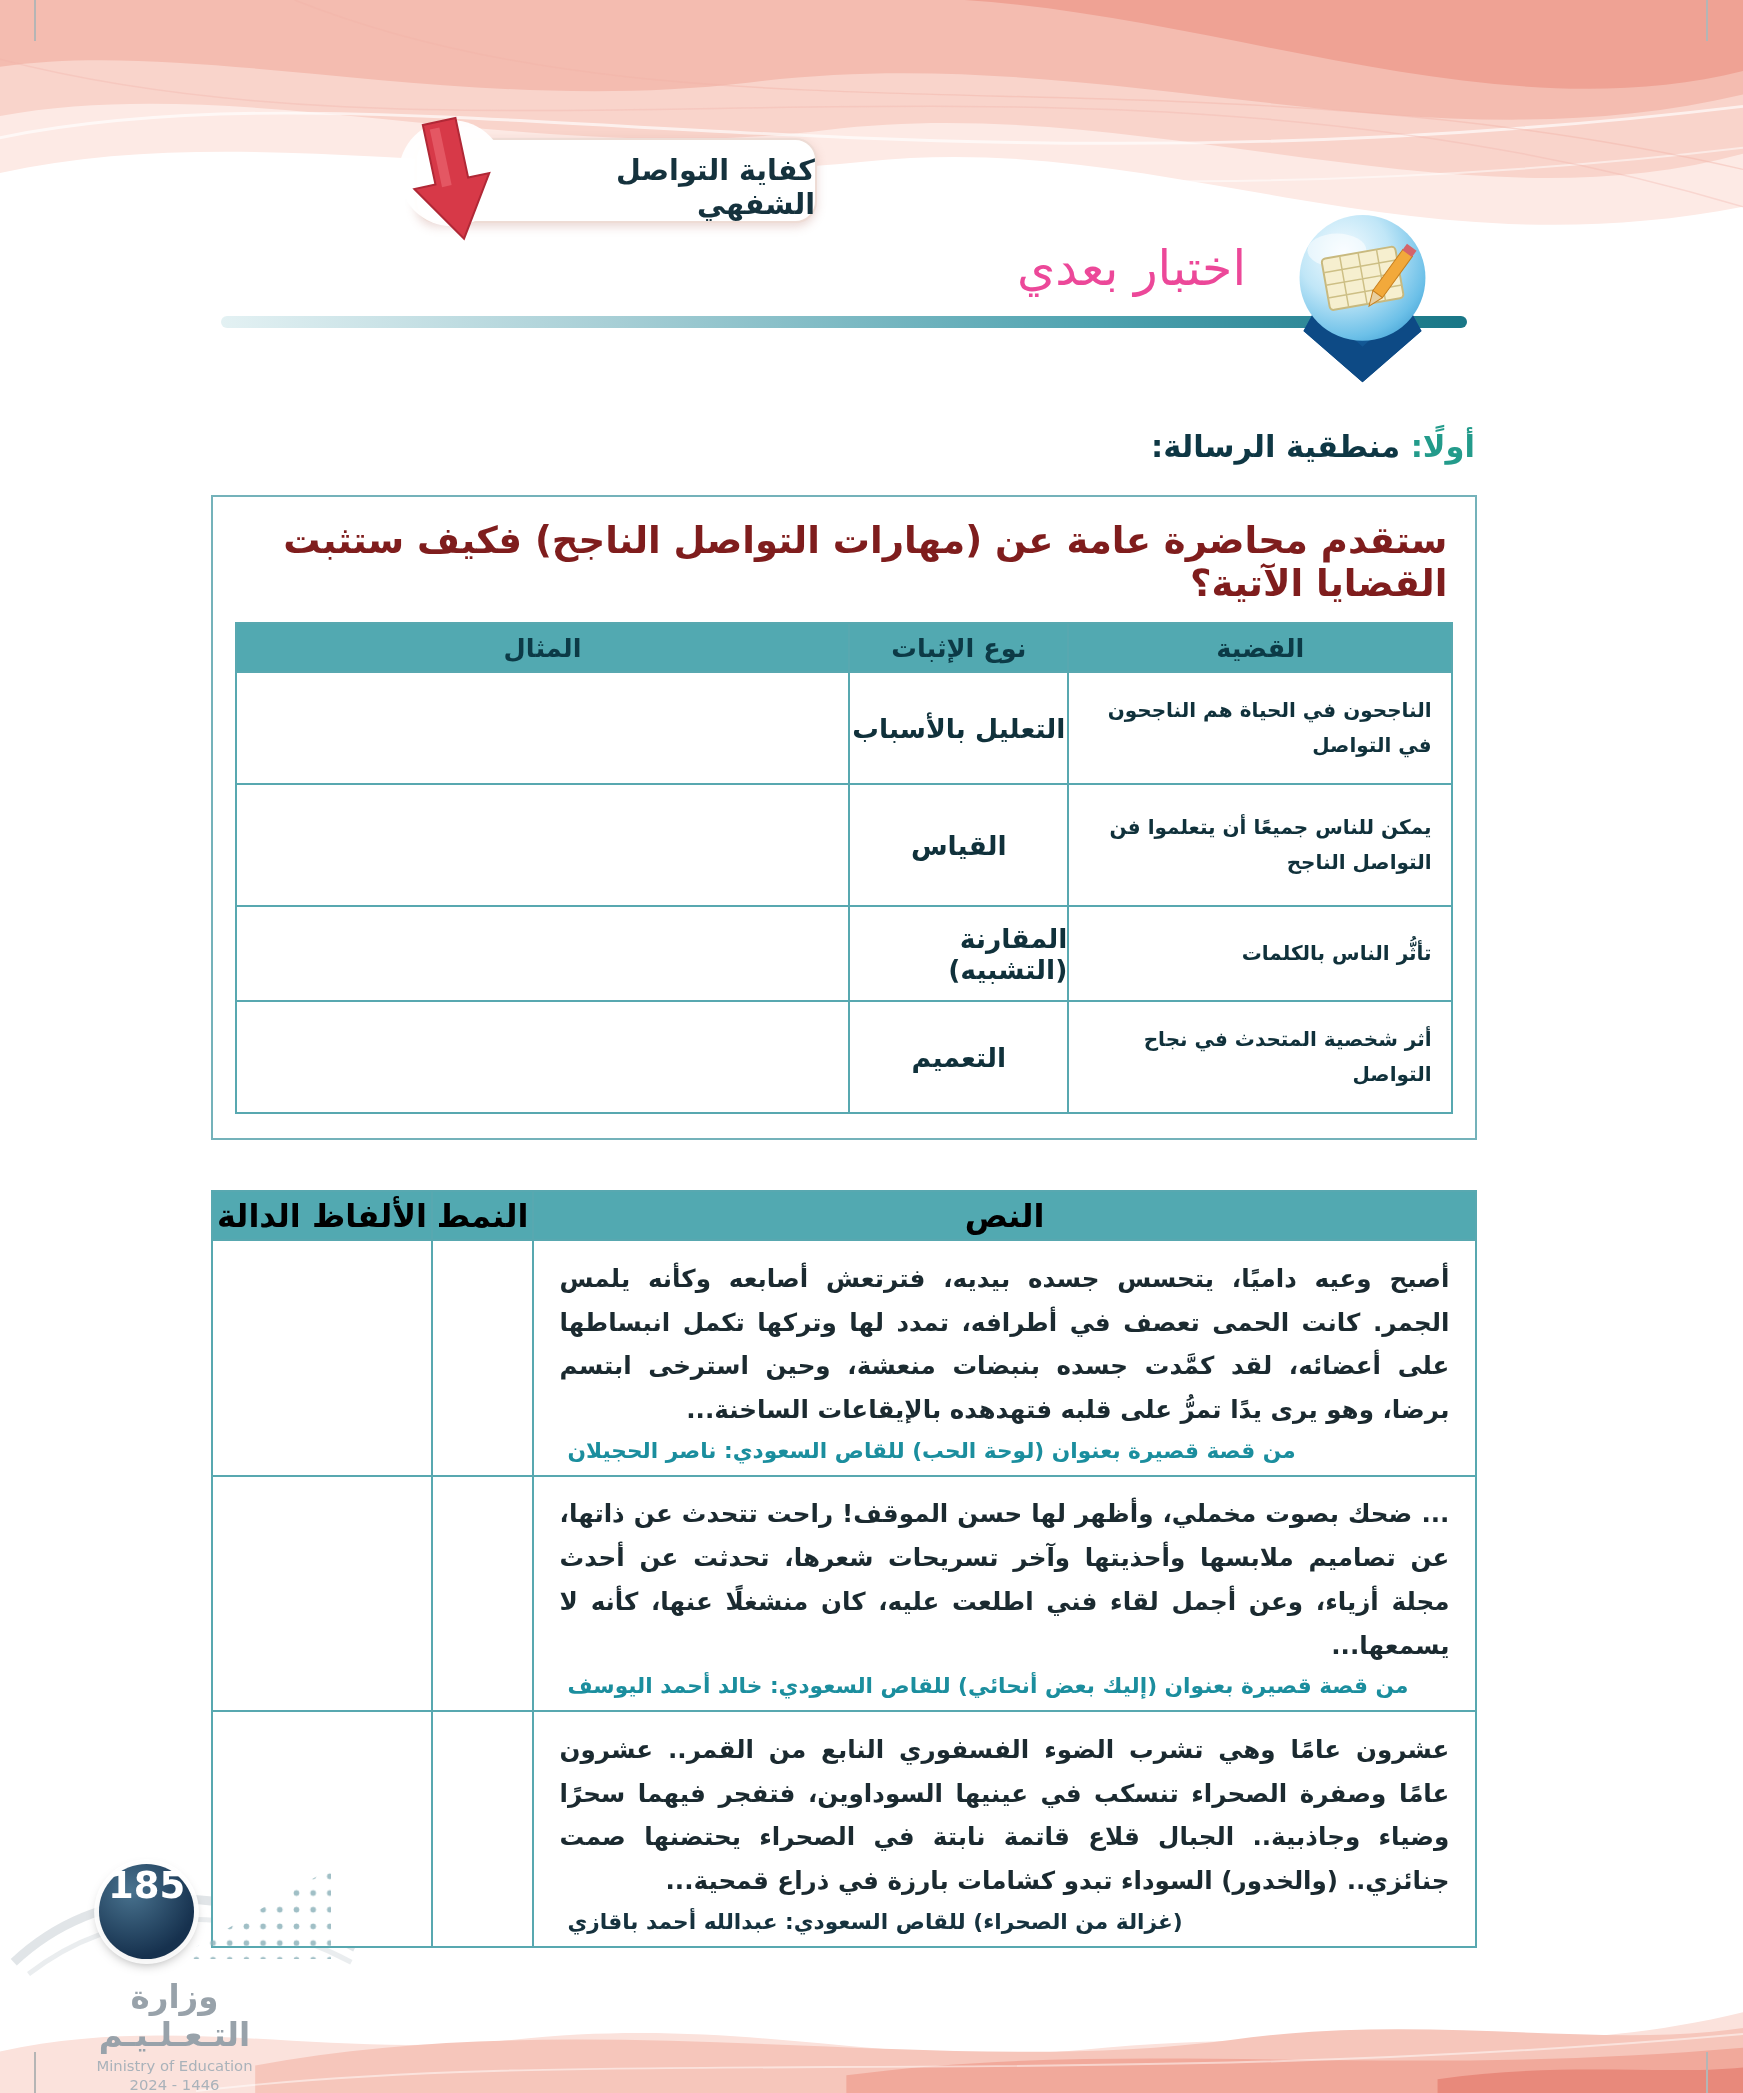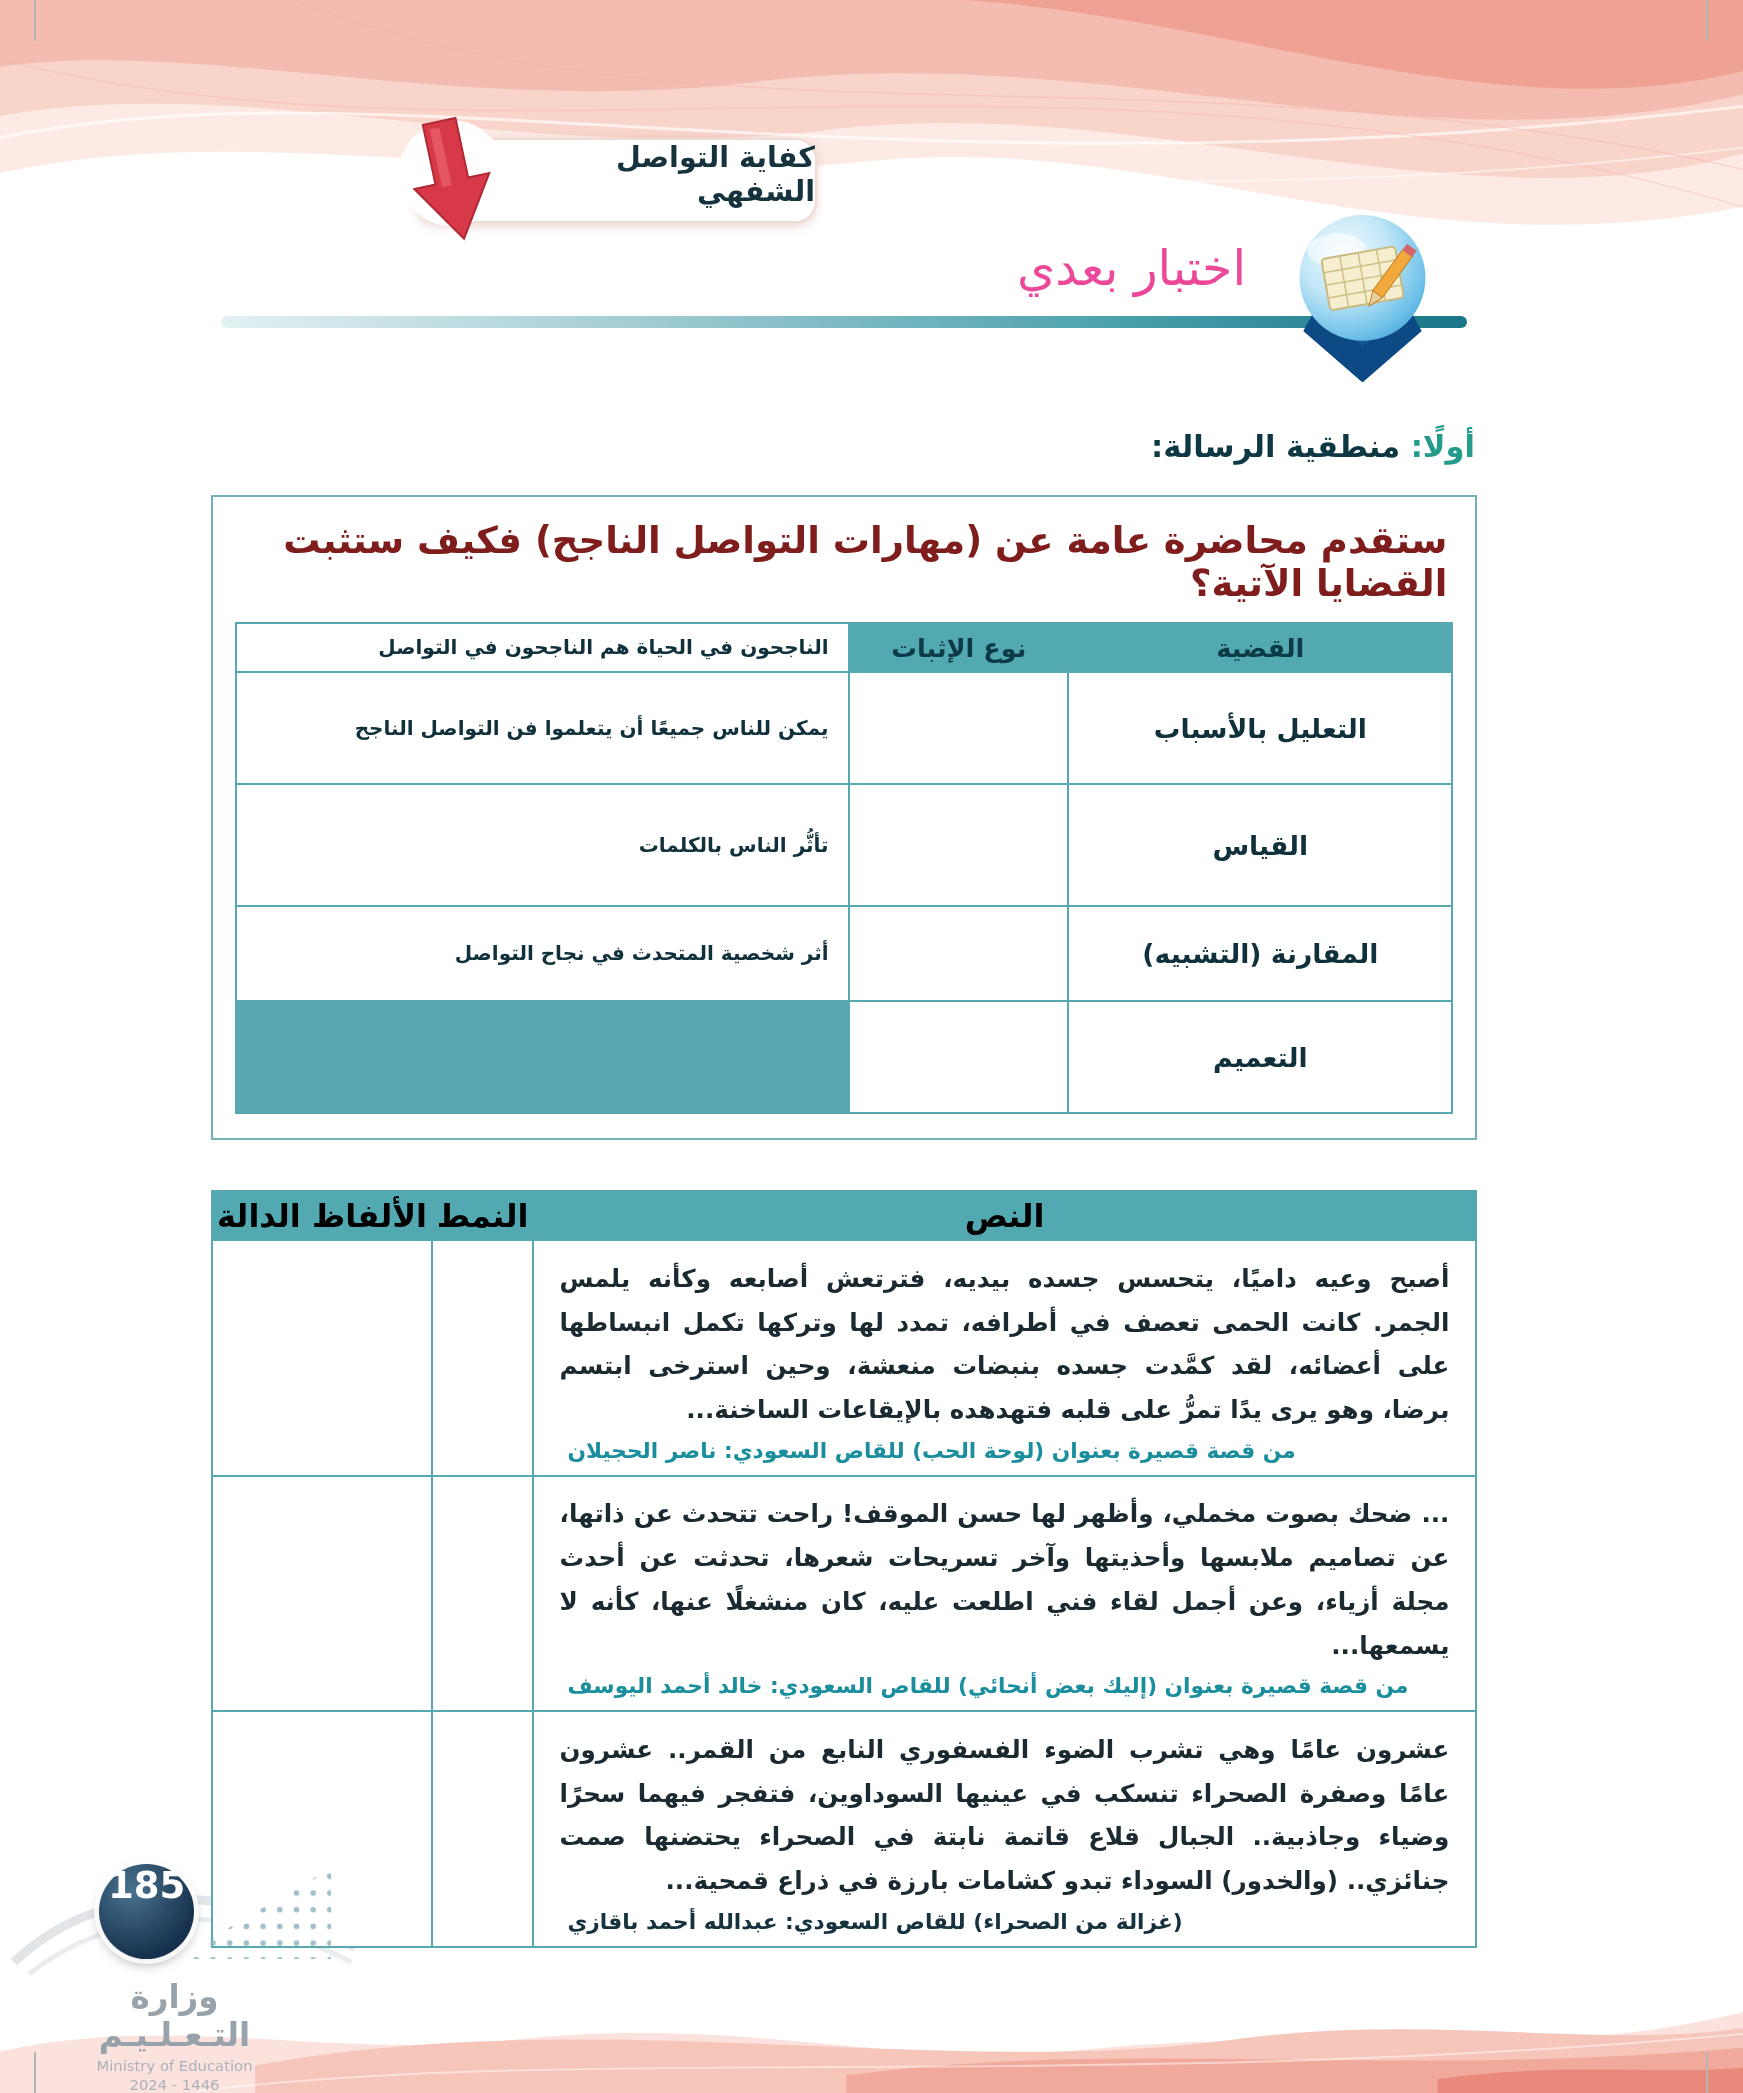--- a/index.html
+++ b/index.html
@@ -17,21 +17,21 @@
   .deco-bottom { position:absolute; bottom:0; left:0; width:1744px; height:236px; z-index:0; }
   .crop { position:absolute; width:2px; height:41px; background:#b5b5b5; z-index:4; }
   .c-tl { left:35px; top:0; } .c-tr { right:35px; top:0; }
   .c-bl { left:35px; bottom:0; } .c-br { right:35px; bottom:0; }
 
   
   .badge {
     position:absolute; top:138px; right:926px; width:402px; height:85px;
     background:#ffffff; border:2px solid #eedcd5; border-radius:21.7px;
     box-shadow:0 3.9px 9.9px rgba(190,130,118,0.3);
-    display:flex; align-items:flex-start; justify-content:center; z-index:3;
+    display:flex; align-items:flex-end; justify-content:center; z-index:3;
   }
   .badge-label { font-size:28.6px; font-weight:700; color:#15323d; padding-left:79px; }
   .badge-arrow { position:absolute; left:-19.7px; top:-29.6px; width:110px; height:144px; }
 
   
   .page-title { position:absolute; top:240px; right:497px; font-size:49px; font-weight:400; color:#ec4899; z-index:3; }
   .title-icon { position:absolute; top:211px; right:286px; width:189px; height:179px; z-index:3; }
   .rule {
     position:absolute; top:316px; right:276px; width:1246px; height:11.8px; border-radius:7.9px; z-index:1;
     background:linear-gradient(to left, #187686, #4fa3b0 30%, #a6ced5 68%, #e3f1f3);
@@ -170,20 +170,21 @@
   <div class="sec-head sec1">
     <span class="pre">أولًا:</span>
     <span class="rest">منطقية الرسالة:</span>
   </div>
 
   <div class="table1">
     <div class="table1-title">ستقدم محاضرة عامة عن (مهارات التواصل الناجح) فكيف ستثبت القضايا الآتية؟</div>
     <div class="grid1">
       <div class="th">القضية</div>
       <div class="th">نوع الإثبات</div>
+      <div class="th">المثال</div>
 
       <div class="cell-issue">الناجحون في الحياة هم الناجحون في التواصل</div>
       <div class="cell-proof">التعليل بالأسباب</div>
       <div class="cell-example"></div>
 
       <div class="cell-issue">يمكن للناس جميعًا أن يتعلموا فن التواصل الناجح</div>
       <div class="cell-proof">القياس</div>
       <div class="cell-example"></div>
 
       <div class="cell-issue">تأثُّر الناس بالكلمات</div>

